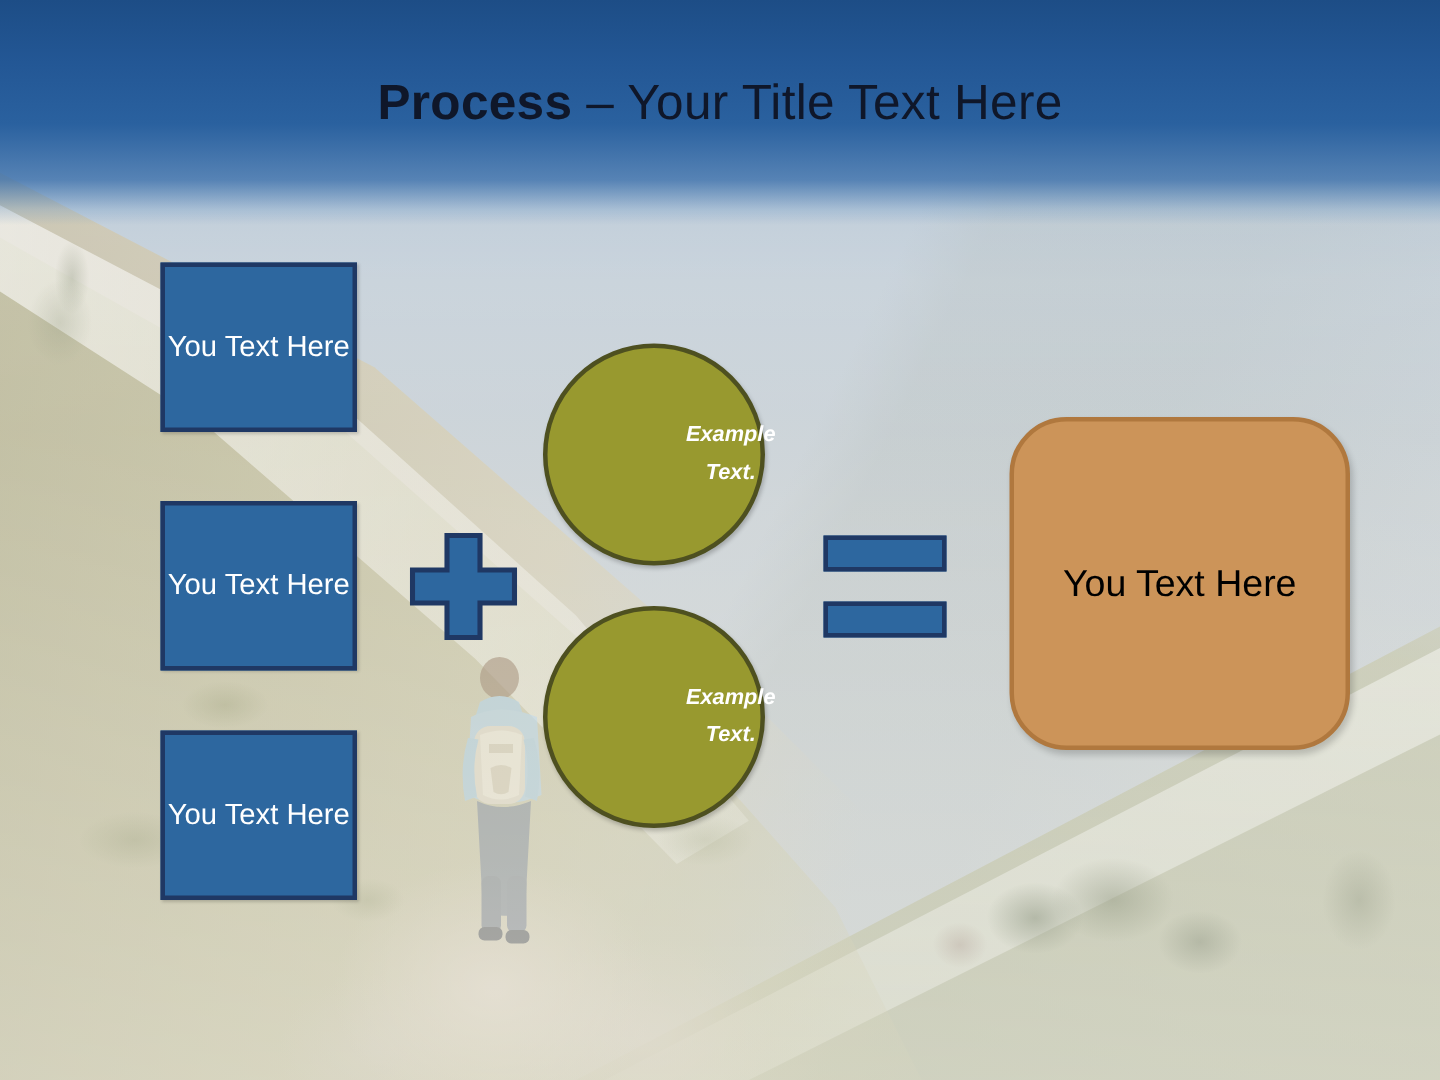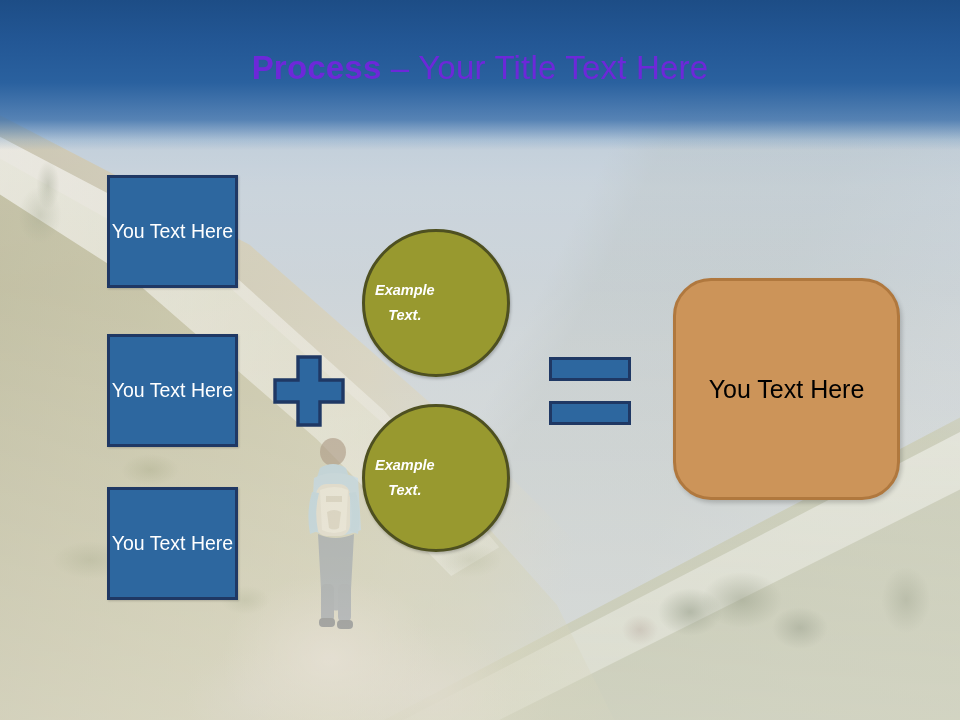--- a/index.html
+++ b/index.html
@@ -116,21 +116,21 @@
       #1d4d86 0%,
       #235795 28%,
       #2a619f 55%,
       rgba(57,110,170,.78) 80%,
       rgba(105,150,195,.30) 93%,
       rgba(160,186,214,0) 100%);
   }
   .slide-title {
     position: absolute; left: 0; top: 48px; width: 960px;
     text-align: center;
-    color: #6d28d9;
+    color: #0f172a;
     font-size: 33px;
     line-height: 40px;
     letter-spacing: .2px;
     white-space: nowrap;
   }
   .slide-title .t-bold { font-weight: bold; }
   .slide-title .t-light { font-weight: normal; }
 
   
   .blue-box {
@@ -161,21 +161,21 @@
   
   .circle {
     position: absolute;
     width: 148px; height: 148px;
     border-radius: 50%;
     background: #98992f;
     border: 3px solid #4e5020;
     box-sizing: border-box;
     display: flex;
     flex-direction: column;
-    align-items: flex-start;
+    align-items: flex-end;
     justify-content: center;
     color: #ffffff;
     font-size: 14.5px;
     line-height: 25px;
     font-weight: bold;
     font-style: italic;
     text-align: center;
     box-shadow: 1px 2px 3px rgba(0,0,0,.22);
   }
   #circle-1 { left: 362px; top: 229px; }

